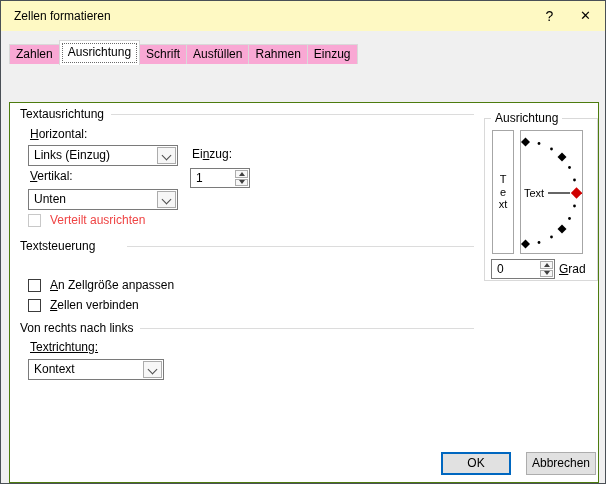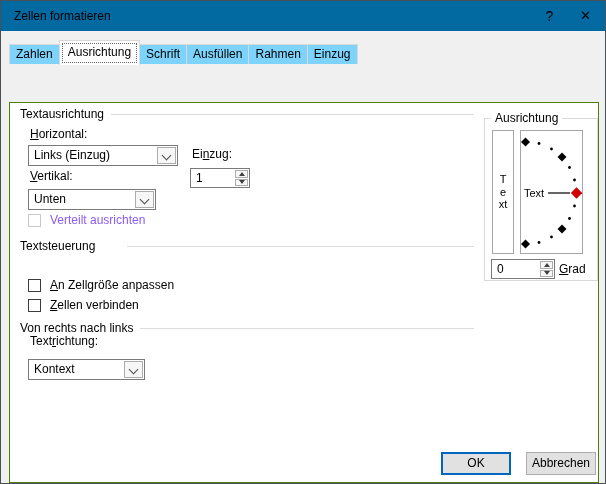--- a/index.html
+++ b/index.html
@@ -1,28 +1,28 @@
 <!DOCTYPE html>
 <html><head>
 <meta charset="utf-8">
 <style>
   * { margin:0; padding:0; box-sizing:border-box; }
   html,body { font-family:"Liberation Sans","DejaVu Sans",sans-serif; font-size:12px; color:#000; }
   .dialog { position:relative; width:606px; height:484px; background:#F0F0F0; border:1px solid #4A5056; overflow:hidden; }
 
   
-  .titlebar { position:absolute; left:0; top:0; width:100%; height:30px; background:#0369a1; }
+  .titlebar { position:absolute; left:0; top:0; width:100%; height:30px; background:#fef9c3; }
   .title { position:absolute; left:13px; top:0; height:30px; line-height:30px; font-size:12px; }
   .tb-btn { position:absolute; top:0; height:30px; width:35px; text-align:center; line-height:30px; font-size:14px; cursor:default; }
   .tb-help { right:38px; }
   .tb-close { right:2px; font-size:13px; }
 
   
   .tabstrip { position:absolute; left:8px; top:38px; height:25px; display:flex; align-items:flex-end; z-index:3; }
-  .tab { position:relative; height:20px; line-height:19px; padding:0 6px; background:#7dd3fc; border:1px solid #D9D9D9; border-bottom:none; margin-right:-1px; white-space:nowrap; cursor:default; }
+  .tab { position:relative; height:20px; line-height:19px; padding:0 6px; background:#f9a8d4; border:1px solid #D9D9D9; border-bottom:none; margin-right:-1px; white-space:nowrap; cursor:default; }
   .tab.active { height:25px; line-height:23px; background:#FFFFFF; padding:0 8px; z-index:4; margin-bottom:-1px; }
   .tab.active .focusrect { position:absolute; left:2px; right:2px; top:2px; bottom:2px; border:1px dotted #6b6b6b; pointer-events:none; }
 
   
   .page { position:absolute; left:8px; top:62px; width:590px; height:381px; background:#FFFFFF; border:1px solid #4d7c0f;margin-top:39px; }
 
   .sec { position:absolute; left:10px; right:124px; display:flex; align-items:center; gap:7px; }
   .sec .line { flex:1; height:1px; background:#DCDCDC; margin-top:1px; }
 
   .lbl { position:absolute; white-space:nowrap; }
@@ -38,21 +38,21 @@
   .updown { position:absolute; right:1px; top:1px; bottom:1px; width:13px; display:flex; flex-direction:column; }
   .ud-btn { flex:1; background:#F7F7F7; border:1px solid #ACACAC; position:relative; }
   .ud-btn + .ud-btn { margin-top:1px; }
   .tri-up, .tri-down { position:absolute; left:50%; top:50%; width:0; height:0; border-left:3px solid transparent; border-right:3px solid transparent; }
   .tri-up   { border-bottom:4px solid #404040; transform:translate(-50%,-50%); }
   .tri-down { border-top:4px solid #404040; transform:translate(-50%,-50%); }
 
   .cbrow { position:absolute; display:flex; align-items:center; }
   .cb { width:13px; height:13px; background:#FFFFFF; border:1px solid #3C3C3C; margin-right:5px; flex:none; }
   .cbrow.disabled .cb { border-color:#C8C8C8; }
-  .cbrow.disabled .cblabel { color:#8b5cf6; }
+  .cbrow.disabled .cblabel { color:#ef4444; }
   .cblabel { white-space:nowrap; margin-left:4px; }
 
   
   .group { position:absolute; left:474px; top:15px; width:114px; height:163px; border:1px solid #D9D9D9; }
   .group-title { position:absolute; left:6px; top:-8px; background:#FFFFFF; padding:0 4px; }
   .vtextbox { position:absolute; left:7px; top:11px; width:22px; height:124px; border:1px solid #A6A6A6; display:flex; align-items:center; justify-content:center; }
   .vtextbox .stack { width:9px; font-size:11px; line-height:12.5px; word-break:break-all; text-align:center; }
   .dialbox { position:absolute; left:35px; top:11px; width:63px; height:124px; border:1px solid #A6A6A6; }
   .gradrow { position:absolute; left:6px; top:140px; }
   .gradfield { position:absolute; left:0; top:0; width:64px; height:20px; background:#FFF; border:1px solid #7A7A7A; }
@@ -105,21 +105,21 @@
         <span class="ud-btn">
             <span class="tri-up"></span>
           </span>
         <span class="ud-btn">
             <span class="tri-down"></span>
           </span>
       </span>
     </div>
 
     <div class="lbl" style="left:20px; top:66px;"><u>V</u>ertikal:</div>
-    <div class="combo" style="left:18px; top:86px; width:128px;">
+    <div class="combo" style="left:18px; top:86px; width:150px;">
       <span class="val">Unten</span>
       <span class="drop">
           <span class="chev"></span>
         </span>
     </div>
 
     <div class="cbrow disabled" style="left:18px; top:110px;">
       <span class="cb"></span>
       <span class="cblabel">Verteilt ausrichten</span>
     </div>
@@ -136,22 +136,22 @@
     <div class="cbrow" style="left:18px; top:195px;">
       <span class="cb"></span>
       <span class="cblabel"><u>Z</u>ellen verbinden</span>
     </div>
 
     <div class="sec" style="top:218px;">
       <span>Von rechts nach links</span>
       <span class="line"></span>
     </div>
 
-    <div class="lbl" style="left:20px; top:231px;">Text<u>r</u>ichtung:</div>
-    <div class="combo" style="left:18px; top:256px; width:117px;">
+    <div class="lbl" style="left:20px; top:237px;text-decoration:underline;">Text<u>r</u>ichtung:</div>
+    <div class="combo" style="left:18px; top:256px; width:136px;">
       <span class="val">Kontext</span>
       <span class="drop">
           <span class="chev"></span>
         </span>
     </div>
 
     <div class="group">
       <span class="group-title" style="background:#FFF;">Ausrichtung</span>
 
       <div class="vtextbox">

